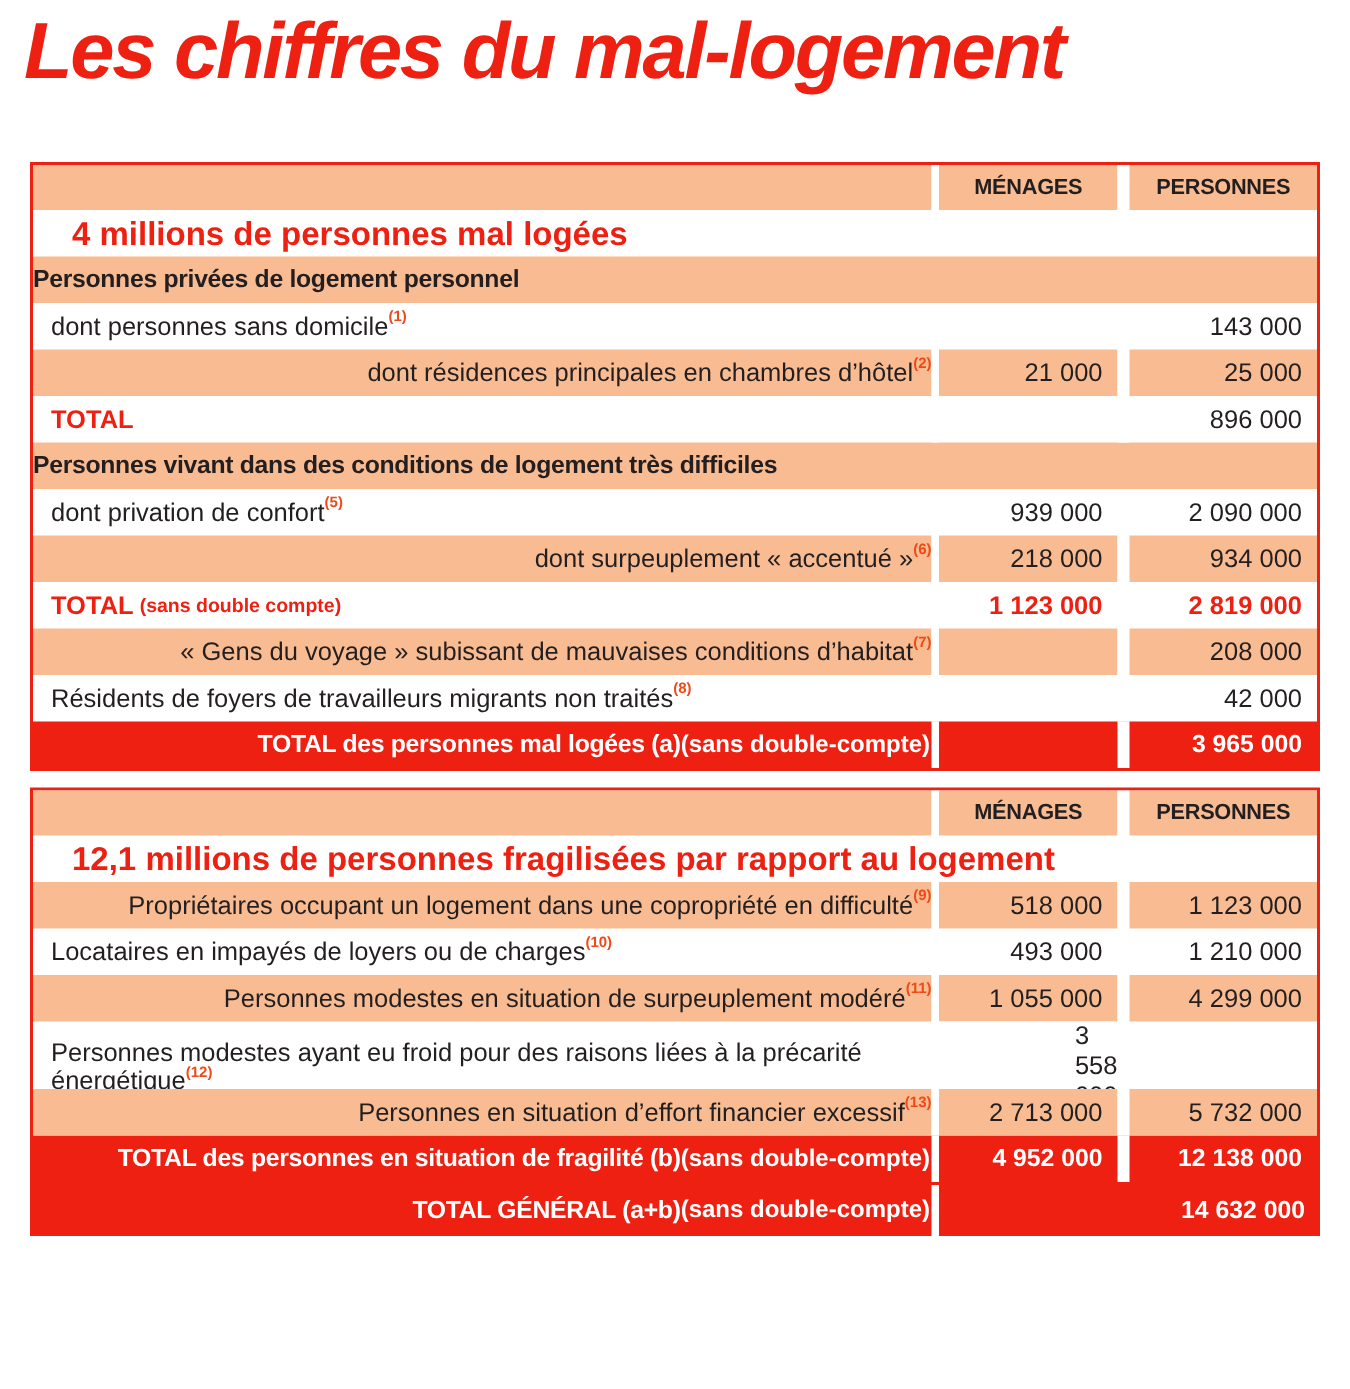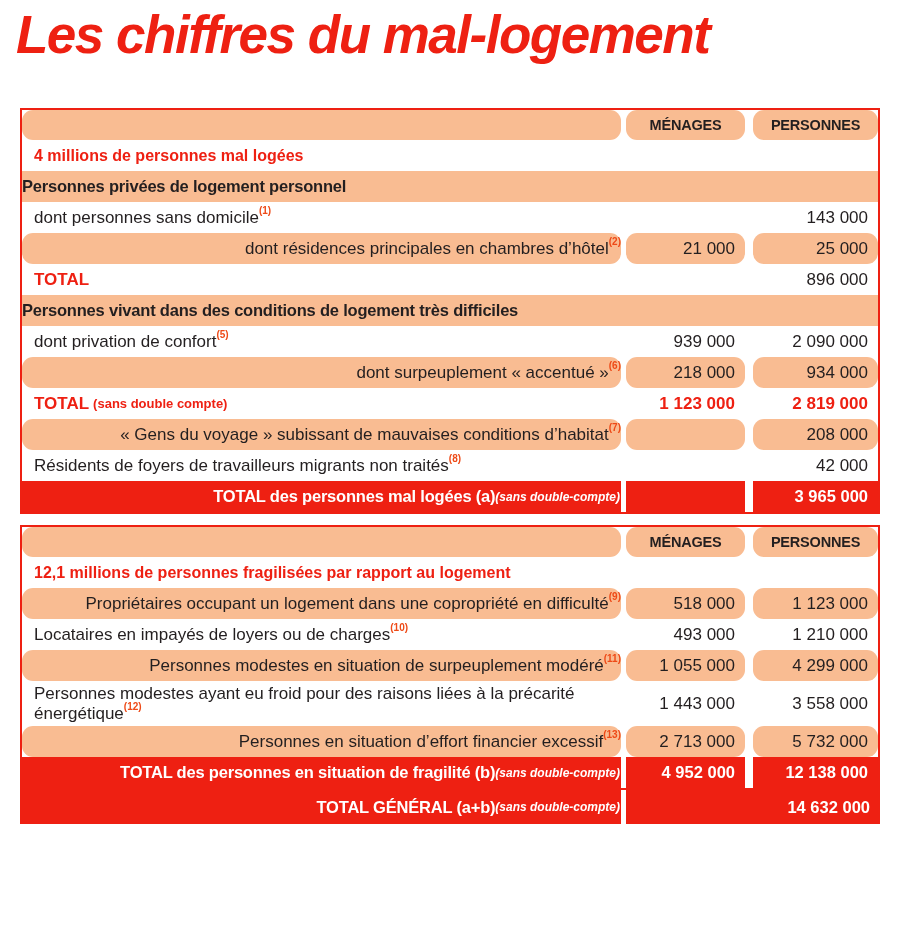--- a/index.html
+++ b/index.html
@@ -21,36 +21,36 @@
   .t1{ margin-top:44px; }
   .t2{ margin-top:11px; }
   .r{
     display:grid; grid-template-columns:599px 5px 119px 8px 125px;
     height:31px; align-items:center;
   }
   .r.hdr{ height:30px; }
   .r.tall{ height:45px; }
   .r.full{ display:block; line-height:31px; }
   .sep{ background:#ffffff; height:100%; }
-  .cell{ height:100%; display:flex; align-items:center;border-radius:11px; }
+  .cell{ height:100%; display:flex; align-items:center; }
   .o{ background:var(--orange);justify-content:flex-end; }
   .label{ padding-left:12px; font-size:17px; }
   .label .txt{ line-height:1.15; }
   .num{ justify-content:flex-end; padding-right:10px; font-size:17px; }
   .colh{ justify-content:center; font-size:14.5px; font-weight:bold; letter-spacing:-0.2px; }
   sup{ color:var(--sup); font-weight:bold; font-size:10px; position:relative; top:-2px; line-height:0; }
-  .hl{ color:var(--red); font-weight:bold; font-size:16px; padding-left:12px; }
+  .hl{ color:var(--red); font-weight:bold; font-size:22px; padding-left:26px; }
   .sect{ font-weight:bold; font-size:16.5px; background:var(--orange); height:100%; display:flex; align-items:center; letter-spacing:-0.2px; }
   .tot{ color:var(--red); font-weight:bold; font-size:17px; }
   .tot-sub{ color:var(--red); font-weight:bold; font-size:13px; margin-left:4px; }
   .rednum{ color:var(--red); font-weight:bold; }
   .band{ background:var(--red); color:#ffffff; }
   .band .label{ justify-content:flex-end; text-align:center; padding-right:1px; }
   .band .bl{ font-weight:bold; font-size:16.5px; letter-spacing:-0.2px; }
-  .band .bls{ font-weight:bold; font-size:12px;font-style:italic; }
+  .band .bls{ font-weight:bold; font-size:16px; }
   .band .num{ font-weight:bold; font-size:16.5px; color:#ffffff; }
   .grand{
     width:860px; margin-left:20px; height:34px;
     display:grid; grid-template-columns:601px 5px 254px; align-items:center;
   }
 </style>
 </head>
 <body>
 
 <h1 class="title">Les chiffres du mal-logement</h1>
@@ -216,21 +216,20 @@
     <div class="cell num o">1 055 000</div>
     <div class="sep"></div>
     <div class="cell num o">4 299 000</div>
   </div>
 
   <div class="r tall">
     <div class="cell label">
         <span class="txt"><span>Personnes modestes ayant eu froid pour des raisons liées à la précarité énergétique</span><sup>(12)</sup></span>
       </div>
     <div class="sep"></div>
-    <div class="cell num">1 443 000</div>
     <div class="sep"></div>
     <div class="cell num">3 558 000</div>
   </div>
 
   <div class="r">
     <div class="cell label o">
         <span class="txt"><span>Personnes en situation d’effort financier excessif</span><sup>(13)</sup></span>
       </div>
     <div class="sep"></div>
     <div class="cell num o">2 713 000</div>

